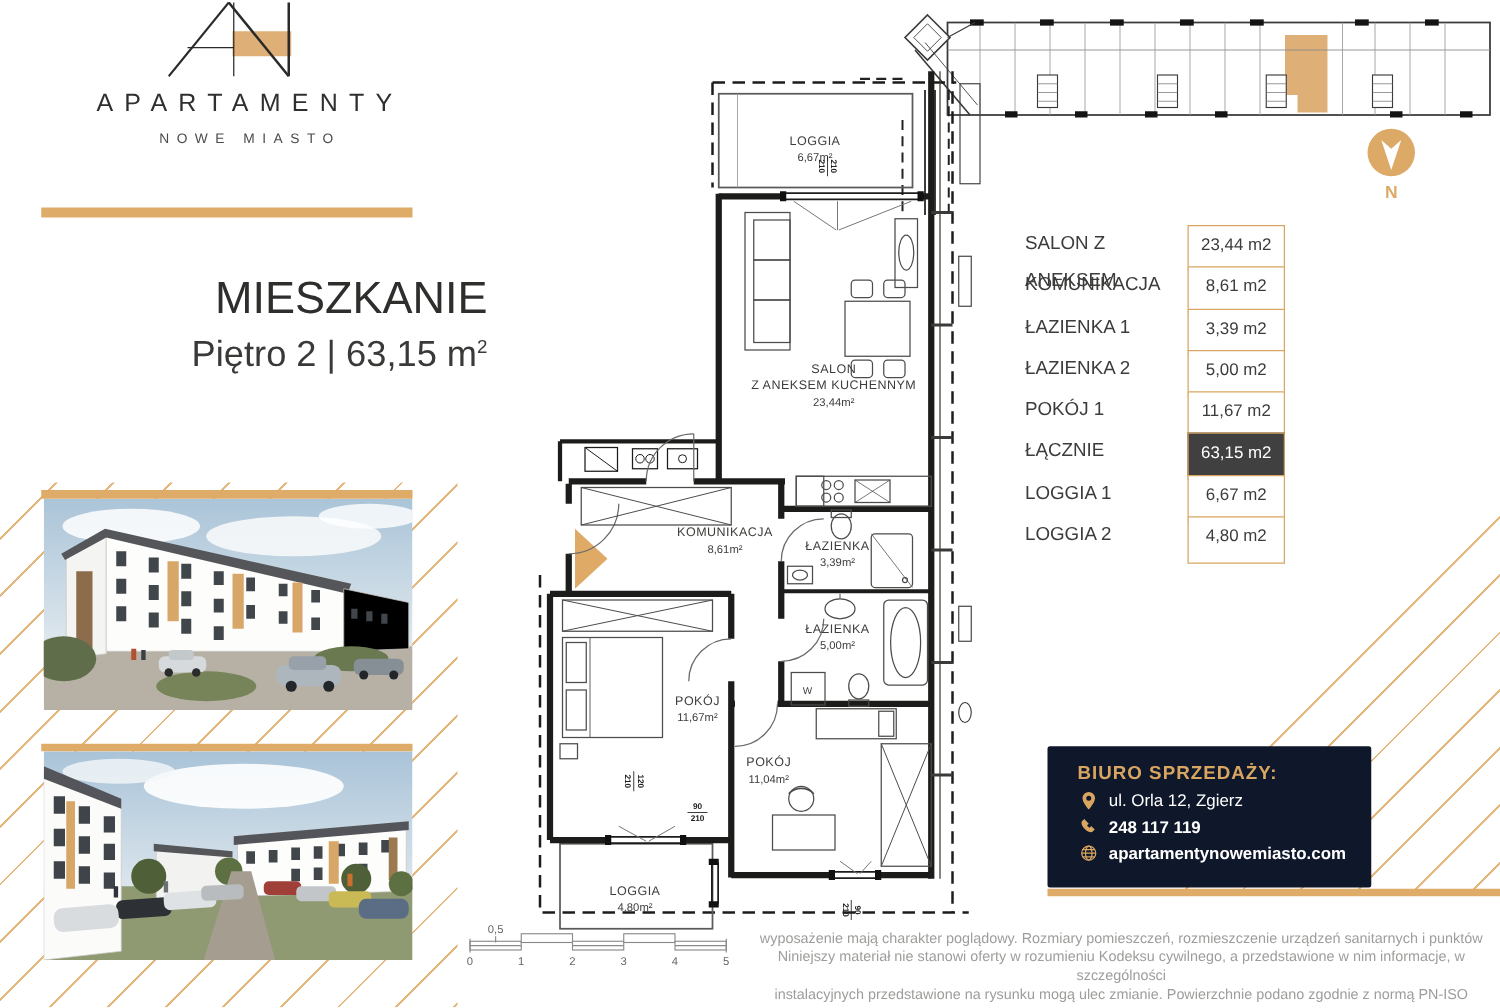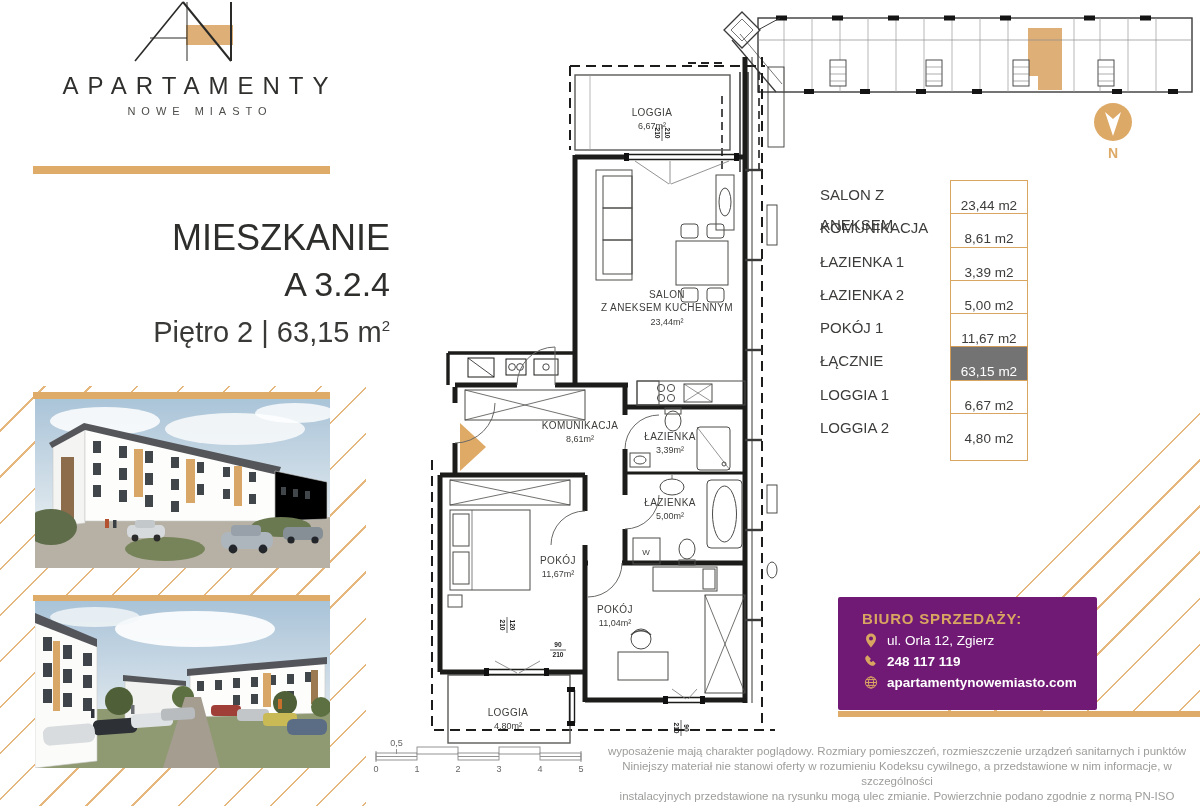--- a/index.html
+++ b/index.html
@@ -4,38 +4,38 @@
 <style>
   html,body{margin:0;padding:0;background:#ffffff;}
   #page{position:relative;width:1200px;height:806px;background:#fff;overflow:hidden;
         font-family:"Liberation Sans",sans-serif;color:#3c3c3a;}
   .abs{position:absolute;}
   .hatch{position:absolute;z-index:0;
      background:repeating-linear-gradient(135deg, transparent 0 31px, #e6b77c 31px 32.6px);}
   .goldbar{position:absolute;background:#dfab69;z-index:2;}
   
   .logo-word{position:absolute;left:40px;top:72px;width:320px;text-align:center;
-     font-size:24px;letter-spacing:9px;color:#2f2f2d;font-weight:400;}
+     font-size:20px;letter-spacing:9px;color:#2f2f2d;font-weight:400;}
   .logo-sub{position:absolute;left:40px;top:105px;width:320px;text-align:center;
      font-size:11px;letter-spacing:6px;color:#4c4c4a;}
   .title-block{position:absolute;left:10px;top:216px;width:380px;text-align:right;color:#2e2e2c;}
   .title-l1{font-size:36px;line-height:44px;}
   .title-l2{font-size:34px;line-height:48px;}
   .title-l3{font-size:29px;line-height:36px;color:#393937;}
   .title-l3 sup{font-size:15px;}
   
   .area-table{position:absolute;left:820px;top:180px;width:210px;z-index:2;}
   .area-row{position:relative;height:31px;margin-bottom:2.3px;}
   .area-label{position:absolute;left:0;top:0;width:120px;
      font-size:15px;line-height:30px;color:#3c3c3b;}
   .area-box{position:absolute;left:130px;top:0;width:76px;height:29px;background:#fff;
-     border:1.6px solid #d9a661;text-align:center;font-size:13.5px;padding-top:17px;color:#3c3c3b;}
-  .area-row.total .area-box{background:#737373;color:#ffffff;border-color:#d29c58;}
+     border:1.6px solid #d9a661;text-align:center;font-size:13.5px;padding-top:7px;color:#3c3c3b;}
+  .area-row.total .area-box{background:#404040;color:#ffffff;border-color:#d29c58;}
   
-  .contact{position:absolute;left:838px;top:597px;width:259px;height:113px;background:#701a75;
+  .contact{position:absolute;left:838px;top:597px;width:259px;height:113px;background:#0f172a;
      border-radius:2px;z-index:2;color:#fff;}
   .contact-title{margin:13px 0 6px 24px;font-size:15px;font-weight:bold;
      letter-spacing:0.8px;color:#d9a661;}
   .c-row{display:flex;align-items:center;gap:9px;margin:6px 0 0 26px;font-size:13.5px;}
   .c-row.bold{font-weight:bold;}
   .c-ico{width:14px;height:15px;flex:0 0 14px;}
   
   .disclaimer{position:absolute;left:600px;top:744px;width:594px;text-align:center;
      font-size:11.5px;line-height:15px;color:#9d9d9b;z-index:2;}
   svg text{font-family:"Liberation Sans",sans-serif;}
@@ -62,21 +62,20 @@
       <path d="M111,2 V61" stroke-width="2"></path>
     </g>
   </svg>
   <div class="logo-word">APARTAMENTY</div>
   <div class="logo-sub">NOWE MIASTO</div>
 
   <div class="goldbar" style="left:33px;top:166px;width:297px;height:8px;"></div>
 
   <div class="title-block">
     <div class="title-l1">MIESZKANIE</div>
-    <div class="title-l2">A 3.2.4</div>
     <div class="title-l3"><span>Piętro 2 | 63,15 m</span><sup>2</sup></div>
   </div>
 
   <div class="goldbar" style="left:33px;top:392px;width:297px;height:7px;"></div>
   <svg class="abs" style="left:35px;top:399px;z-index:1;" width="295" height="169" viewBox="0 0 295 169">
     <defs>
       <linearGradient id="sky1" x1="0" y1="0" x2="0" y2="1">
         <stop offset="0" stop-color="#aac4d8"></stop>
           <stop offset="0.7" stop-color="#dfe8ee"></stop>
           <stop offset="1" stop-color="#eef0f0"></stop>

